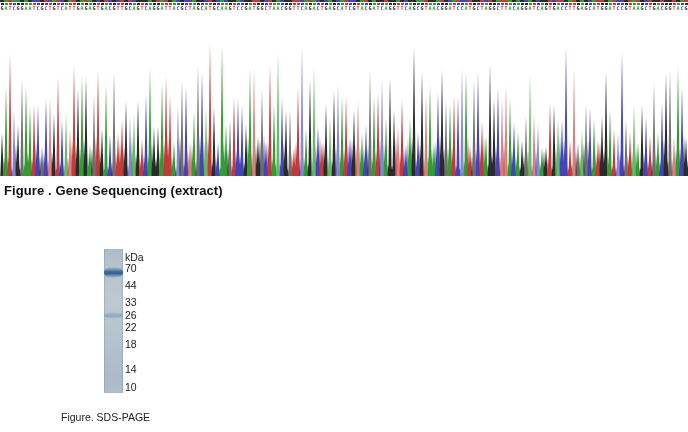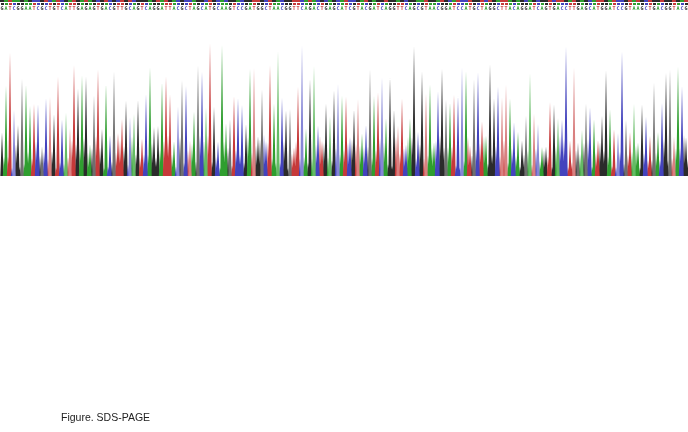--- a/index.html
+++ b/index.html
@@ -917,17 +917,35 @@
       <path d="M0.3 140L2 96.6L3.7 140ZM14.8 140L16 108.3L17.2 140ZM16.3 140L18 89.1L19.7 140ZM18.8 140L20 130.7L21.2 140ZM38.8 140L40 119.8L41.2 140ZM50.8 140L52 115.1L53.2 140ZM52.3 140L54 78.3L55.7 140ZM74.8 140L76 108.0L77.2 140ZM76.3 140L78 52.4L79.7 140ZM82.8 140L84 102.3L85.2 140ZM84.3 140L86 40.4L87.7 140ZM90.8 140L92 112.0L93.2 140ZM98.8 140L100 111.4L101.2 140ZM100.3 140L102 92.8L103.7 140ZM110.8 140L112 125.8L113.2 140ZM122.8 140L124 110.2L125.2 140ZM124.3 140L126 64.7L127.7 140ZM134.8 140L136 118.0L137.2 140ZM136.3 140L138 64.1L139.7 140ZM150.8 140L152 107.1L153.2 140ZM152.3 140L154 91.1L155.7 140ZM154.8 140L156 121.5L157.2 140ZM156.3 140L158 90.0L159.7 140ZM178.8 140L180 101.1L181.2 140ZM194.8 140L196 125.3L197.2 140ZM210.8 140L212 125.8L213.2 140ZM212.3 140L214 70.8L215.7 140ZM226.8 140L228 111.4L229.2 140ZM242.8 140L244 126.5L245.2 140ZM244.3 140L246 88.2L247.7 140ZM254.8 140L256 109.5L257.2 140ZM256.3 140L258 100.3L259.7 140ZM258.8 140L260 102.8L261.2 140ZM282.8 140L284 105.0L285.2 140ZM284.3 140L286 74.4L287.7 140ZM286.8 140L288 132.0L289.2 140ZM306.8 140L308 126.7L309.2 140ZM308.3 140L310 43.2L311.7 140ZM322.8 140L324 106.7L325.2 140ZM324.3 140L326 67.4L327.7 140ZM330.8 140L332 124.4L333.2 140ZM332.3 140L334 54.6L335.7 140ZM350.8 140L352 103.4L353.2 140ZM352.3 140L354 73.5L355.7 140ZM366.8 140L368 110.6L369.2 140ZM386.8 140L388 128.0L389.2 140ZM388.3 140L390 41.5L391.7 140ZM390.8 140L392 129.7L393.2 140ZM392.3 140L394 73.5L395.7 140ZM410.8 140L412 100.9L413.2 140ZM412.3 140L414 10.3L415.7 140ZM418.8 140L420 108.1L421.2 140ZM420.3 140L422 35.6L423.7 140ZM438.8 140L440 99.3L441.2 140ZM440.3 140L442 33.0L443.7 140ZM442.8 140L444 111.3L445.2 140ZM470.8 140L472 119.0L473.2 140ZM486.8 140L488 127.6L489.2 140ZM488.3 140L490 28.2L491.7 140ZM490.8 140L492 118.4L493.2 140ZM492.3 140L494 62.2L495.7 140ZM518.8 140L520 130.5L521.2 140ZM520.3 140L522 104.6L523.7 140ZM522.8 140L524 118.6L525.2 140ZM542.8 140L544 114.2L545.2 140ZM544.3 140L546 110.5L547.7 140ZM550.8 140L552 130.8L553.2 140ZM552.3 140L554 68.4L555.7 140ZM574.8 140L576 114.2L577.2 140ZM582.8 140L584 106.7L585.2 140ZM598.8 140L600 106.2L601.2 140ZM600.3 140L602 79.7L603.7 140ZM602.8 140L604 114.1L605.2 140ZM604.3 140L606 34.5L607.7 140ZM622.8 140L624 127.6L625.2 140ZM638.8 140L640 131.6L641.2 140ZM640.3 140L642 68.4L643.7 140ZM650.8 140L652 124.1L653.2 140ZM662.8 140L664 102.5L665.2 140ZM664.3 140L666 36.9L667.7 140ZM666.8 140L668 124.0L669.2 140ZM682.8 140L684 99.1L685.2 140ZM684.3 140L686 101.3L687.7 140ZM686.8 140L688 123.0L689.2 140Z" fill="#2b2b2b"></path>
       <path d="M2.8 140L4 120.7L5.2 140ZM4.3 140L6 49.8L7.7 140ZM22.8 140L24 127.7L25.2 140ZM24.3 140L26 48.8L27.7 140ZM26.8 140L28 115.6L29.2 140ZM28.3 140L30 69.7L31.7 140ZM62.8 140L64 127.7L65.2 140ZM78.8 140L80 112.3L81.2 140ZM80.3 140L82 39.3L83.7 140ZM86.8 140L88 116.5L89.2 140ZM88.3 140L90 108.3L91.7 140ZM102.8 140L104 131.9L105.2 140ZM104.3 140L106 47.7L107.7 140ZM130.8 140L132 100.5L133.2 140ZM146.8 140L148 118.4L149.2 140ZM148.3 140L150 31.3L151.7 140ZM158.8 140L160 113.3L161.2 140ZM160.3 140L162 46.3L163.7 140ZM170.8 140L172 118.5L173.2 140ZM172.3 140L174 105.3L175.7 140ZM190.8 140L192 107.6L193.2 140ZM192.3 140L194 75.6L195.7 140ZM202.8 140L204 104.7L205.2 140ZM218.8 140L220 131.5L221.2 140ZM220.3 140L222 8.9L223.7 140ZM222.8 140L224 105.2L225.2 140ZM224.3 140L226 87.3L227.7 140ZM246.8 140L248 100.7L249.2 140ZM248.3 140L250 33.0L251.7 140ZM270.8 140L272 122.6L273.2 140ZM272.3 140L274 67.4L275.7 140ZM274.8 140L276 126.5L277.2 140ZM302.8 140L304 120.7L305.2 140ZM304.3 140L306 92.2L307.7 140ZM310.8 140L312 122.5L313.2 140ZM326.8 140L328 121.5L329.2 140ZM338.8 140L340 117.9L341.2 140ZM340.3 140L342 59.8L343.7 140ZM358.8 140L360 109.8L361.2 140ZM360.3 140L362 97.4L363.7 140ZM370.8 140L372 122.1L373.2 140ZM372.3 140L374 60.0L375.7 140ZM382.8 140L384 106.4L385.2 140ZM384.3 140L386 82.1L387.7 140ZM406.8 140L408 100.8L409.2 140ZM408.3 140L410 82.2L411.7 140ZM426.8 140L428 119.1L429.2 140ZM428.3 140L430 48.2L431.7 140ZM430.8 140L432 111.6L433.2 140ZM432.3 140L434 106.3L435.7 140ZM446.8 140L448 111.1L449.2 140ZM448.3 140L450 66.5L451.7 140ZM462.8 140L464 124.8L465.2 140ZM464.3 140L466 35.2L467.7 140ZM482.8 140L484 100.6L485.2 140ZM484.3 140L486 99.5L487.7 140ZM506.8 140L508 126.4L509.2 140ZM508.3 140L510 62.3L511.7 140ZM514.8 140L516 119.8L517.2 140ZM516.3 140L518 95.8L519.7 140ZM526.8 140L528 114.1L529.2 140ZM538.8 140L540 124.9L541.2 140ZM540.3 140L542 111.0L543.7 140ZM554.8 140L556 109.9L557.2 140ZM578.8 140L580 117.7L581.2 140ZM590.8 140L592 130.6L593.2 140ZM592.3 140L594 83.3L595.7 140ZM606.8 140L608 120.6L609.2 140ZM608.3 140L610 73.2L611.7 140ZM630.8 140L632 115.8L633.2 140ZM634.8 140L636 109.5L637.2 140ZM636.3 140L638 106.6L639.7 140ZM654.8 140L656 116.5L657.2 140ZM656.3 140L658 96.1L659.7 140ZM674.8 140L676 112.1L677.2 140ZM676.3 140L678 30.6L679.7 140Z" fill="#2f9e2f"></path>
       <path d="M6.8 140L8 120.6L9.2 140ZM8.3 140L10 16.8L11.7 140ZM30.8 140L32 122.3L33.2 140ZM32.3 140L34 68.0L35.7 140ZM46.8 140L48 122.9L49.2 140ZM54.8 140L56 131.7L57.2 140ZM56.3 140L58 40.7L59.7 140ZM66.8 140L68 120.9L69.2 140ZM70.8 140L72 103.7L73.2 140ZM72.3 140L74 29.1L75.7 140ZM94.8 140L96 99.6L97.2 140ZM96.3 140L98 33.6L99.7 140ZM114.8 140L116 116.4L117.2 140ZM116.3 140L118 97.0L119.7 140ZM118.8 140L120 104.4L121.2 140ZM120.3 140L122 83.1L123.7 140ZM138.8 140L140 121.6L141.2 140ZM140.3 140L142 102.4L143.7 140ZM162.8 140L164 104.6L165.2 140ZM164.3 140L166 40.3L167.7 140ZM166.8 140L168 98.6L169.2 140ZM168.3 140L170 58.3L171.7 140ZM186.8 140L188 114.5L189.2 140ZM206.8 140L208 99.1L209.2 140ZM208.3 140L210 7.4L211.7 140ZM230.8 140L232 129.3L233.2 140ZM232.3 140L234 60.2L235.7 140ZM250.8 140L252 116.6L253.2 140ZM266.8 140L268 106.3L269.2 140ZM268.3 140L270 29.1L271.7 140ZM290.8 140L292 117.6L293.2 140ZM292.3 140L294 111.6L295.7 140ZM294.8 140L296 105.3L297.2 140ZM296.3 140L298 50.8L299.7 140ZM318.8 140L320 99.6L321.2 140ZM320.3 140L322 104.7L323.7 140ZM342.8 140L344 113.3L345.2 140ZM344.3 140L346 60.4L347.7 140ZM354.8 140L356 107.7L357.2 140ZM374.8 140L376 113.9L377.2 140ZM376.3 140L378 56.3L379.7 140ZM394.8 140L396 100.5L397.2 140ZM398.8 140L400 117.2L401.2 140ZM400.3 140L402 62.5L403.7 140ZM422.8 140L424 122.2L425.2 140ZM450.8 140L452 110.0L453.2 140ZM452.3 140L454 58.8L455.7 140ZM466.8 140L468 101.0L469.2 140ZM468.3 140L470 109.5L471.7 140ZM478.8 140L480 107.0L481.2 140ZM480.3 140L482 85.3L483.7 140ZM498.8 140L500 120.1L501.2 140ZM502.8 140L504 103.9L505.2 140ZM530.8 140L532 128.5L533.2 140ZM546.8 140L548 119.9L549.2 140ZM548.3 140L550 66.1L551.7 140ZM566.8 140L568 130.9L569.2 140ZM568.3 140L570 104.5L571.7 140ZM570.8 140L572 125.9L573.2 140ZM594.8 140L596 115.9L597.2 140ZM596.3 140L598 104.0L599.7 140ZM610.8 140L612 130.0L613.2 140ZM612.3 140L614 93.2L615.7 140ZM626.8 140L628 118.8L629.2 140ZM628.3 140L630 96.0L631.7 140ZM646.8 140L648 124.2L649.2 140ZM648.3 140L650 99.8L651.7 140ZM670.8 140L672 122.1L673.2 140Z" fill="#c63939"></path>
       <path d="M10.8 140L12 131.9L13.2 140ZM34.8 140L36 105.3L37.2 140ZM36.3 140L38 68.2L39.7 140ZM42.8 140L44 115.8L45.2 140ZM44.3 140L46 62.2L47.7 140ZM58.8 140L60 126.3L61.2 140ZM60.3 140L62 83.4L63.7 140ZM106.8 140L108 130.4L109.2 140ZM108.3 140L110 99.0L111.7 140ZM126.8 140L128 128.8L129.2 140ZM142.8 140L144 118.2L145.2 140ZM144.3 140L146 58.3L147.7 140ZM174.8 140L176 130.6L177.2 140ZM182.8 140L184 126.5L185.2 140ZM184.3 140L186 50.0L187.7 140ZM198.8 140L200 99.3L201.2 140ZM200.3 140L202 35.8L203.7 140ZM214.8 140L216 120.8L217.2 140ZM216.3 140L218 105.6L219.7 140ZM234.8 140L236 113.9L237.2 140ZM236.3 140L238 62.1L239.7 140ZM238.8 140L240 118.6L241.2 140ZM240.3 140L242 68.9L243.7 140ZM262.8 140L264 98.5L265.2 140ZM264.3 140L266 105.1L267.7 140ZM278.8 140L280 126.6L281.2 140ZM280.3 140L282 61.8L283.7 140ZM298.8 140L300 122.5L301.2 140ZM314.8 140L316 108.4L317.2 140ZM316.3 140L318 89.4L319.7 140ZM334.8 140L336 112.3L337.2 140ZM346.8 140L348 106.2L349.2 140ZM348.3 140L350 101.1L351.7 140ZM362.8 140L364 110.8L365.2 140ZM364.3 140L366 89.1L367.7 140ZM378.8 140L380 102.4L381.2 140ZM402.8 140L404 111.9L405.2 140ZM404.3 140L406 108.8L407.7 140ZM414.8 140L416 121.9L417.2 140ZM416.3 140L418 95.8L419.7 140ZM434.8 140L436 104.3L437.2 140ZM436.3 140L438 55.3L439.7 140ZM454.8 140L456 129.5L457.2 140ZM456.3 140L458 59.9L459.7 140ZM458.8 140L460 131.4L461.2 140ZM474.8 140L476 113.0L477.2 140ZM476.3 140L478 36.2L479.7 140ZM494.8 140L496 110.0L497.2 140ZM496.3 140L498 50.4L499.7 140ZM510.8 140L512 112.5L513.2 140ZM512.3 140L514 86.3L515.7 140ZM534.8 140L536 112.6L537.2 140ZM558.8 140L560 100.0L561.2 140ZM560.3 140L562 83.6L563.7 140ZM562.8 140L564 102.6L565.2 140ZM564.3 140L566 10.4L567.7 140ZM586.8 140L588 103.1L589.2 140ZM588.3 140L590 71.2L591.7 140ZM614.8 140L616 131.2L617.2 140ZM618.8 140L620 115.4L621.2 140ZM620.3 140L622 15.5L623.7 140ZM642.8 140L644 116.9L645.2 140ZM644.3 140L646 80.8L647.7 140ZM658.8 140L660 124.0L661.2 140ZM660.3 140L662 67.0L663.7 140ZM678.8 140L680 111.7L681.2 140ZM680.3 140L682 50.3L683.7 140Z" fill="#4343bd"></path>
       <path d="M12.3 140L14 73.8L15.7 140ZM128.3 140L130 81.1L131.7 140ZM176.3 140L178 70.2L179.7 140ZM300.3 140L302 9.2L303.7 140ZM336.3 140L338 47.7L339.7 140ZM380.3 140L382 41.3L383.7 140ZM460.3 140L462 31.2L463.7 140ZM536.3 140L538 87.9L539.7 140ZM616.3 140L618 97.0L619.7 140Z" fill="#8686d6"></path>
       <path d="M20.3 140L22 42.8L23.7 140ZM40.3 140L42 110.3L43.7 140ZM92.3 140L94 59.2L95.7 140ZM112.3 140L114 35.4L115.7 140ZM180.3 140L182 44.1L183.7 140ZM196.3 140L198 29.2L199.7 140ZM228.3 140L230 83.3L231.7 140ZM260.3 140L262 53.3L263.7 140ZM288.3 140L290 73.0L291.7 140ZM368.3 140L370 33.5L371.7 140ZM444.3 140L446 63.6L447.7 140ZM472.3 140L474 43.2L475.7 140ZM524.3 140L526 79.7L527.7 140ZM576.3 140L578 106.6L579.7 140ZM584.3 140L586 67.4L587.7 140ZM624.3 140L626 83.7L627.7 140ZM652.3 140L654 46.8L655.7 140ZM668.3 140L670 33.8L671.7 140Z" fill="#6f6f6f"></path>
       <path d="M48.3 140L50 60.7L51.7 140ZM68.3 140L70 92.0L71.7 140ZM188.3 140L190 104.6L191.7 140ZM252.3 140L254 31.7L255.7 140ZM356.3 140L358 63.1L359.7 140ZM396.3 140L398 89.5L399.7 140ZM424.3 140L426 57.4L427.7 140ZM500.3 140L502 61.3L503.7 140ZM504.3 140L506 48.4L507.7 140ZM532.3 140L534 77.4L535.7 140ZM572.3 140L574 31.3L575.7 140ZM672.3 140L674 100.5L675.7 140Z" fill="#d98080"></path>
       <path d="M64.3 140L66 76.5L67.7 140ZM132.3 140L134 78.0L135.7 140ZM204.3 140L206 71.6L207.7 140ZM276.3 140L278 15.2L279.7 140ZM312.3 140L314 29.7L315.7 140ZM328.3 140L330 80.1L331.7 140ZM528.3 140L530 37.2L531.7 140ZM556.3 140L558 82.0L559.7 140ZM580.3 140L582 93.9L583.7 140ZM632.3 140L634 68.1L635.7 140Z" fill="#64bb64"></path>
     </svg>
 
+  <div class="caption-bold">Figure . Gene Sequencing (extract)</div>
 
+  <div class="gel">
+    <div class="gel-lane" id="gelLane">
+        <div class="gel-band" style="top: 18px; height: 11px; opacity: 0.95; background: linear-gradient(rgba(0, 0, 0, 0) 0%, rgb(47, 95, 147) 45%, rgb(47, 95, 147) 60%, rgba(0, 0, 0, 0) 100%);"></div>
+        <div class="gel-band" style="top: 63px; height: 7px; opacity: 0.45; background: linear-gradient(rgba(0, 0, 0, 0) 0%, rgb(95, 134, 168) 45%, rgb(95, 134, 168) 60%, rgba(0, 0, 0, 0) 100%);"></div>
+      </div>
+    <div class="gel-unit">kDa</div>
+    <div id="gelMarkers">
+        <div class="gel-marker" style="top: 15px;">70</div>
+        <div class="gel-marker" style="top: 32px;">44</div>
+        <div class="gel-marker" style="top: 49px;">33</div>
+        <div class="gel-marker" style="top: 62px;">26</div>
+        <div class="gel-marker" style="top: 74px;">22</div>
+        <div class="gel-marker" style="top: 91px;">18</div>
+        <div class="gel-marker" style="top: 116px;">14</div>
+        <div class="gel-marker" style="top: 134px;">10</div>
+      </div>
+  </div>
 
   <div class="caption-small">Figure. SDS-PAGE</div>
 
 </div>
 
 </body></html>

